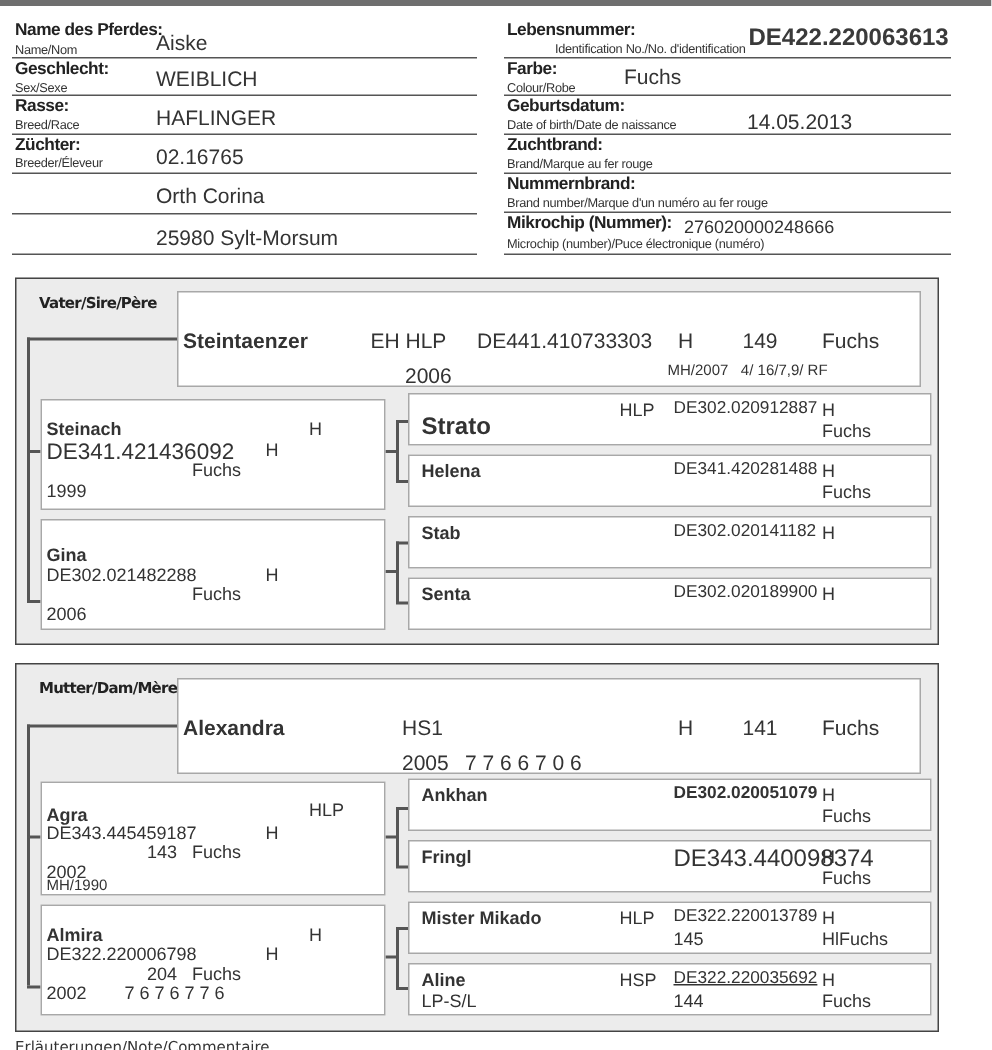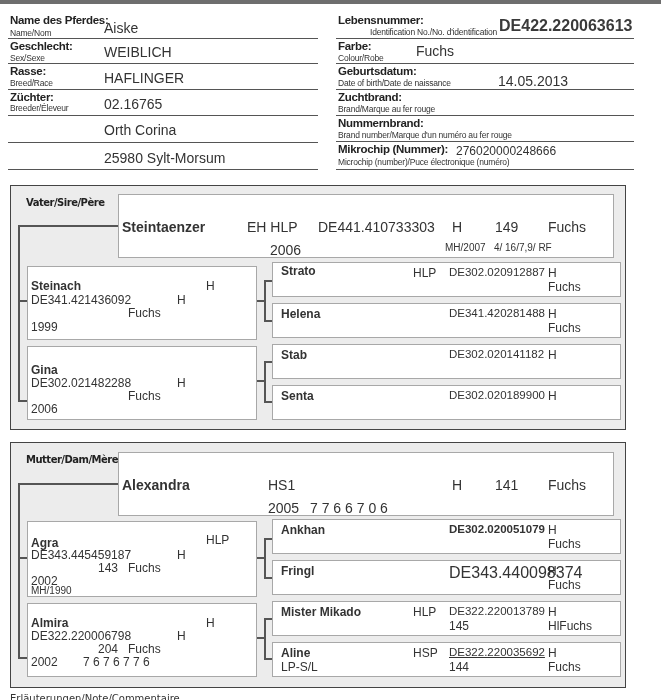--- a/index.html
+++ b/index.html
@@ -135,36 +135,36 @@
     <span class="t" style="left:333px;top:24px;font-size:14px;">H</span>
     <span class="t" style="left:376px;top:24px;font-size:14px;">149</span>
     <span class="t" style="left:429px;top:24px;font-size:14px;">Fuchs</span>
     <span class="t" style="left:151px;top:47px;font-size:14px;">2006</span>
     <span class="t" style="left:326px;top:47px;font-size:10px;white-space:pre;">MH/2007   4/ 16/7,9/ RF</span>
   </div>
 
   <div class="box" style="left:16px;top:80px;width:228px;height:72px;">
     <span class="t nm" style="left:3px;top:12px;font-size:12px;">Steinach</span>
     <span class="t" style="left:178px;top:12px;font-size:12px;">H</span>
-    <span class="t" style="left:3px;top:26px;font-size:12px;">DE341.421436092</span>
+    <span class="t" style="left:3px;top:26px;font-size:15px;">DE341.421436092</span>
     <span class="t" style="left:149px;top:26px;font-size:12px;">H</span>
     <span class="t" style="left:100px;top:39px;font-size:12px;">Fuchs</span>
     <span class="t" style="left:3px;top:53px;font-size:12px;">1999</span>
   </div>
 
   <div class="box" style="left:16px;top:160px;width:228px;height:72px;">
     <span class="t nm" style="left:3px;top:16px;font-size:12px;">Gina</span>
     <span class="t" style="left:3px;top:29px;font-size:12px;">DE302.021482288</span>
     <span class="t" style="left:149px;top:29px;font-size:12px;">H</span>
     <span class="t" style="left:100px;top:42px;font-size:12px;">Fuchs</span>
     <span class="t" style="left:3px;top:55px;font-size:12px;">2006</span>
   </div>
 
   <div class="box" style="left:261px;top:76px;width:347px;height:33px;">
-    <span class="t nm" style="left:8px;top:1px;font-size:12px;">Strato</span>
+    <span class="t nm" style="left:8px;top:13px;font-size:16px;">Strato</span>
     <span class="t" style="left:140px;top:3px;font-size:12px;">HLP</span>
     <span class="t" style="left:176px;top:3px;font-size:11.5px;">DE302.020912887</span>
     <span class="t" style="left:275px;top:3px;font-size:12px;">H</span>
     <span class="t" style="left:275px;top:17px;font-size:12px;">Fuchs</span>
   </div>
   <div class="box" style="left:261px;top:117px;width:347px;height:33px;">
     <span class="t nm" style="left:8px;top:3px;font-size:12px;">Helena</span>
     <span class="t" style="left:176px;top:3px;font-size:11.5px;">DE341.420281488</span>
     <span class="t" style="left:275px;top:3px;font-size:12px;">H</span>
     <span class="t" style="left:275px;top:17px;font-size:12px;">Fuchs</span>

